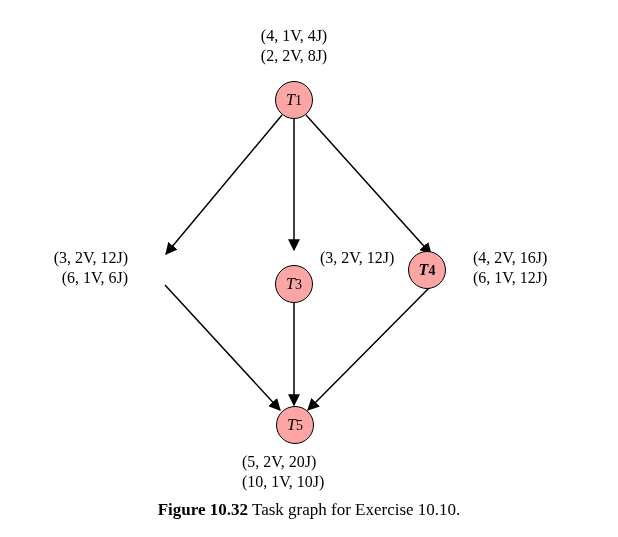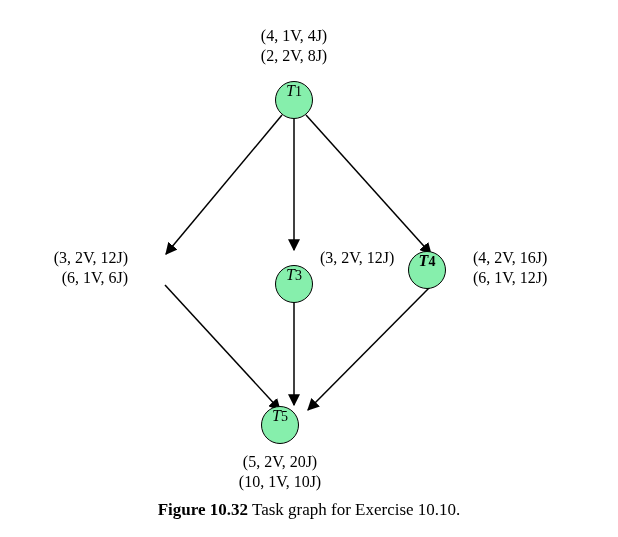--- a/index.html
+++ b/index.html
@@ -20,25 +20,25 @@
   svg.edges {
     position: absolute;
     left: 0; top: 0;
     width: 618px; height: 537px;
     pointer-events: none;
   }
   .node {
     position: absolute;
     border: 1.5px solid #000;
     border-radius: 50%;
-    background: #86efac;
+    background: #fca5a5;
     text-align: center;
     font-size: 16px;
     display: flex;
-    align-items: flex-start;
+    align-items: center;
     justify-content: center;
     box-sizing: border-box;
   }
   .node .lbl {
     font-style: italic;
   }
   .node .lbl .ord {
     font-style: normal;
     font-size: 14px;
   }
@@ -95,35 +95,35 @@
 
   <div class="anno" style="left:320px; top:248px; text-align:left;">
     <div>(3, 2V, 12J)</div>
   </div>
 
   <div class="anno" style="left:473px; top:248px; text-align:center;">
     <div>(4, 2V, 16J)</div>
     <div>(6, 1V, 12J)</div>
   </div>
 
-  <div class="anno" style="left:224px; top:452px; text-align:center; width:112px;">
+  <div class="anno" style="left:242px; top:452px; width:112px;">
     <div>(5, 2V, 20J)</div>
     <div>(10, 1V, 10J)</div>
   </div>
 
   <div class="node" style="left:275px; top:81px; width:38px; height:38px;">
     <span class="lbl"><span>T</span><span class="ord">1</span></span>
   </div>
   <div class="node" style="left:275px; top:265px; width:38px; height:38px;">
     <span class="lbl"><span>T</span><span class="ord">3</span></span>
   </div>
   <div class="node" style="left:408px; top:251px; width:38px; height:38px;font-weight:bold;">
     <span class="lbl"><span>T</span><span class="ord">4</span></span>
   </div>
-  <div class="node" style="left:261px; top:406px; width:38px; height:38px;">
+  <div class="node" style="left:276px; top:406px; width:38px; height:38px;">
     <span class="lbl"><span>T</span><span class="ord">5</span></span>
   </div>
 
   <div class="caption" style="top:500px;">
     <span class="b">Figure 10.32</span><span> Task graph for Exercise 10.10.</span>
   </div>
 
 </div>
 
 </body></html>

